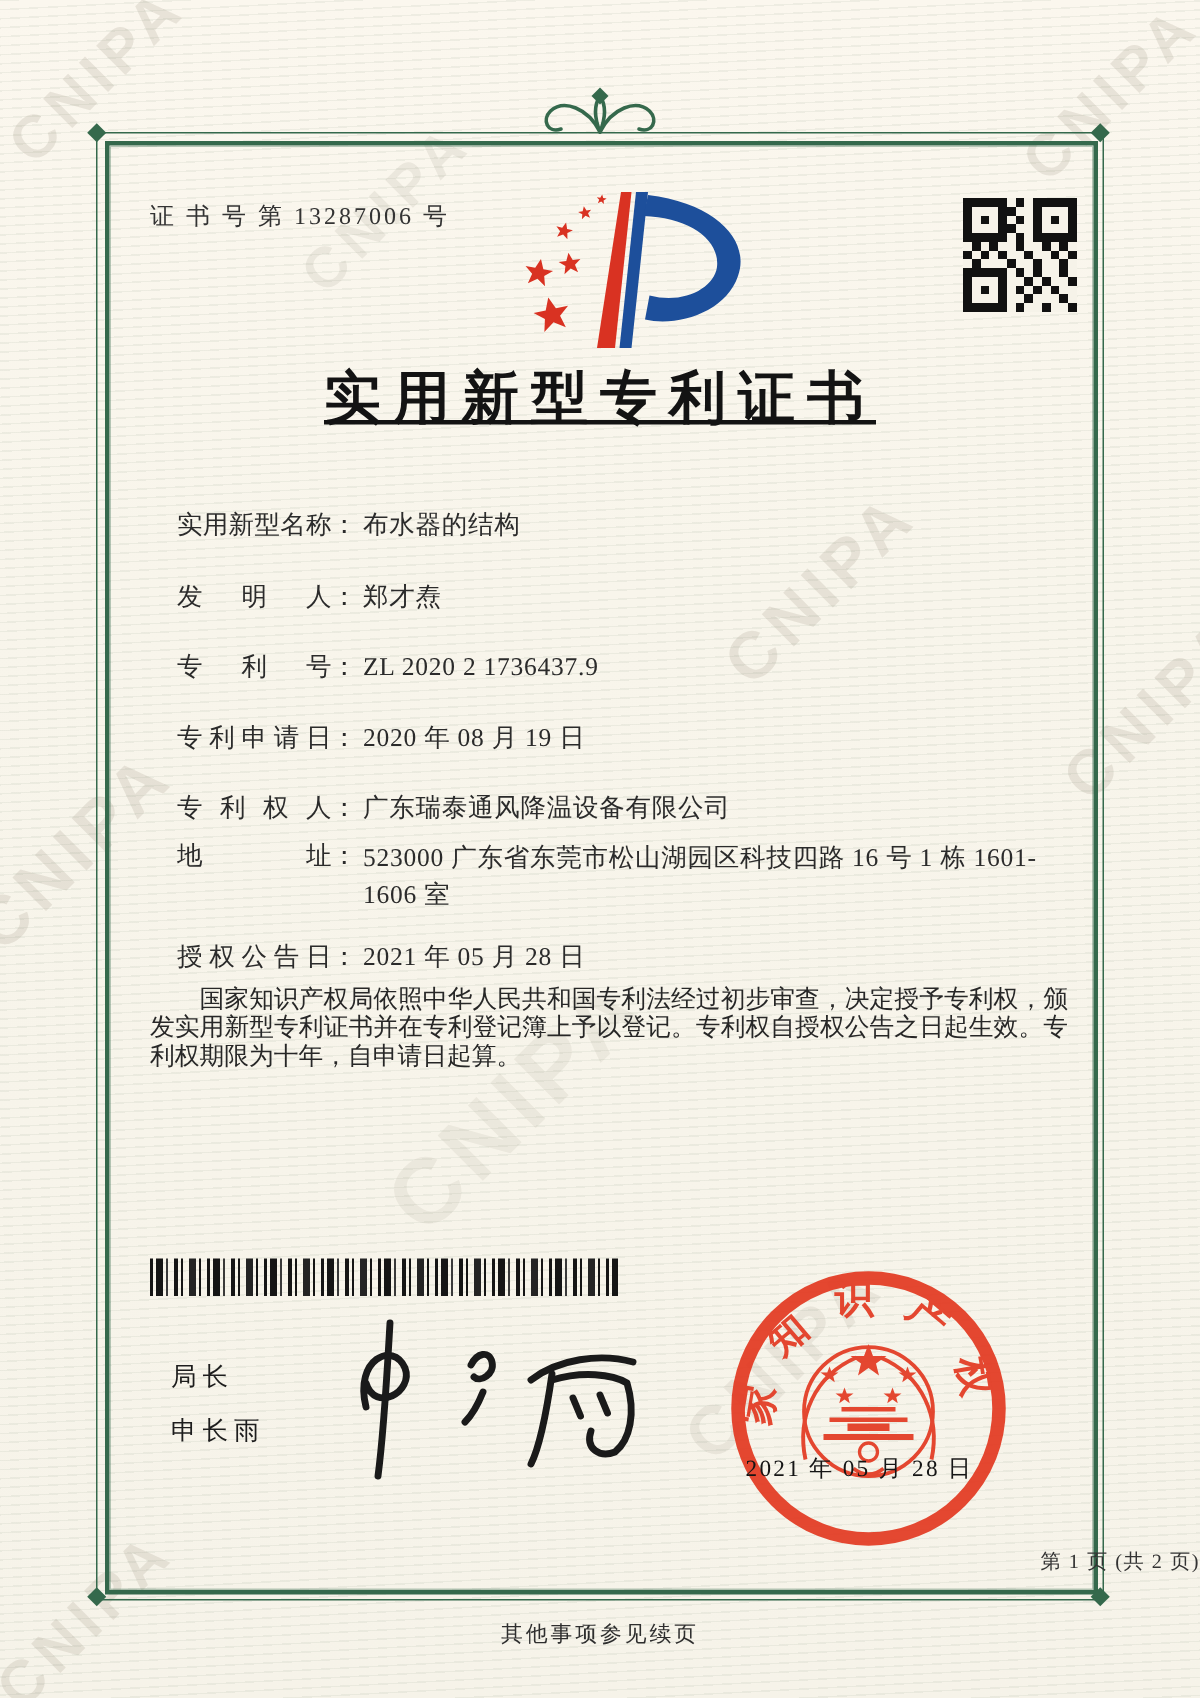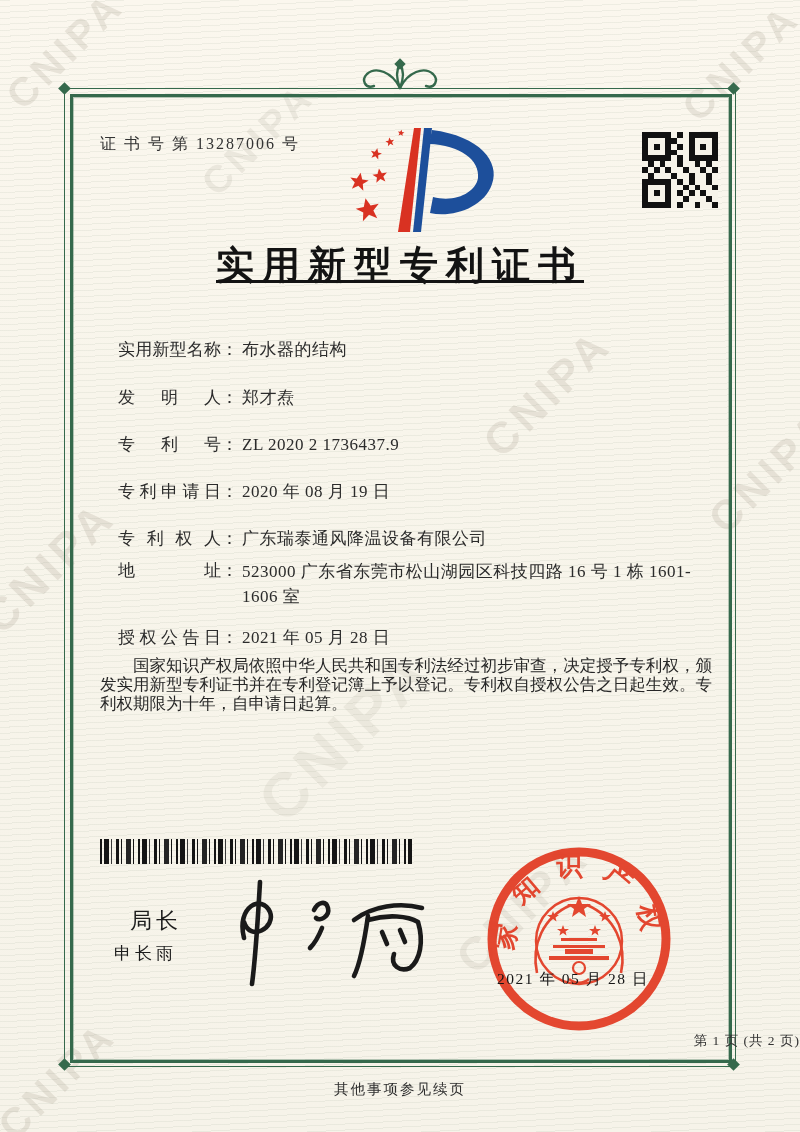--- a/index.html
+++ b/index.html
@@ -51,21 +51,21 @@
       line-height:19px;text-align:justify;color:#272727;}
   .body-text p{margin:0;text-indent:2em;}
   
   .barcode{position:absolute;left:100px;top:839px;width:312px;height:25px;
       background:repeating-linear-gradient(90deg,
         #151515 0 2px,transparent 2px 4px,#151515 4px 9px,transparent 9px 11px,
         #3a3a3a 11px 12px,transparent 12px 16px,#151515 16px 19px,transparent 19px 21px,
         #151515 21px 22px,transparent 22px 26px,#242424 26px 31px,transparent 31px 33px,
         #151515 33px 34px,transparent 34px 38px);}
   
-  .sig-title{position:absolute;left:114px;top:906px;font-size:22px;letter-spacing:4px;color:#1d1d1d;margin-left:16px;}
+  .sig-title{position:absolute;left:114px;top:906px;font-size:17px;letter-spacing:4px;color:#1d1d1d;}
   .sig-name{position:absolute;left:114px;top:942px;font-size:17px;letter-spacing:4px;color:#1d1d1d;}
   .sig-script{position:absolute;left:222px;top:876px;width:215px;height:115px;}
   
   .seal{position:absolute;left:483px;top:843px;width:192px;height:192px;}
   .seal-date{position:absolute;left:497px;top:969px;font-size:15.5px;letter-spacing:1.5px;color:#151515;z-index:3;}
   
   .page-info{position:absolute;left:0;top:1032px;width:100%;text-align:right;font-size:13.5px;color:#333;letter-spacing:1px;}
   .note{position:absolute;left:0;top:1080px;width:100%;text-align:center;font-size:14.5px;color:#2e2e2e;letter-spacing:2px;}
 </style>
 </head>

